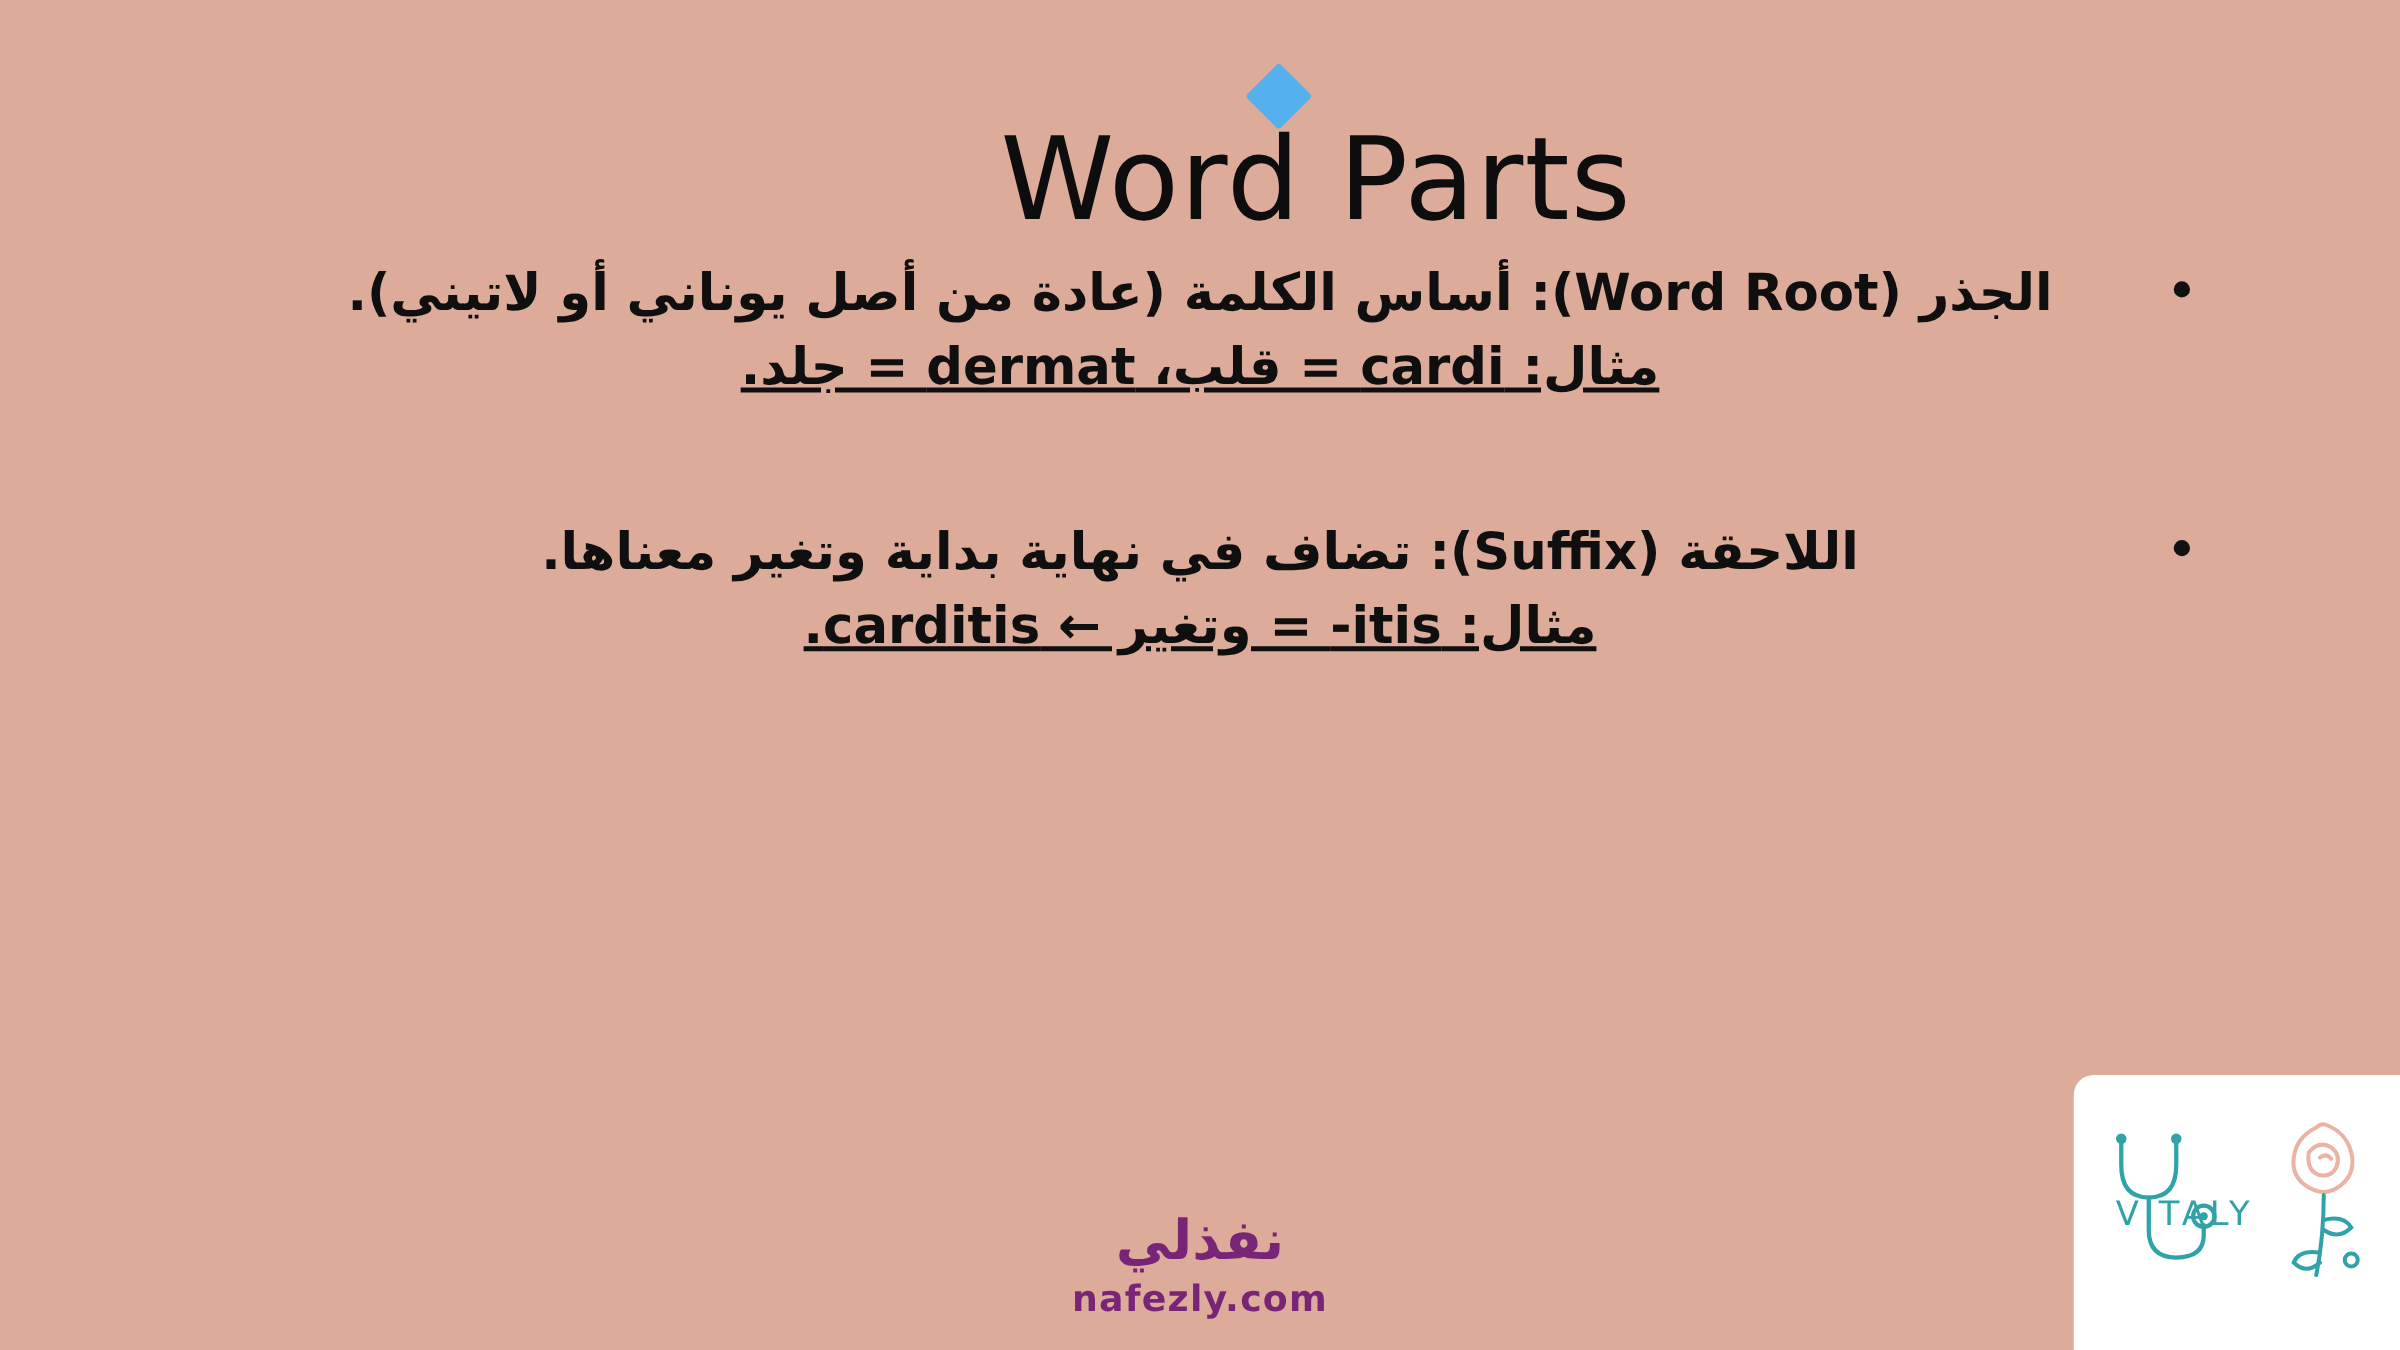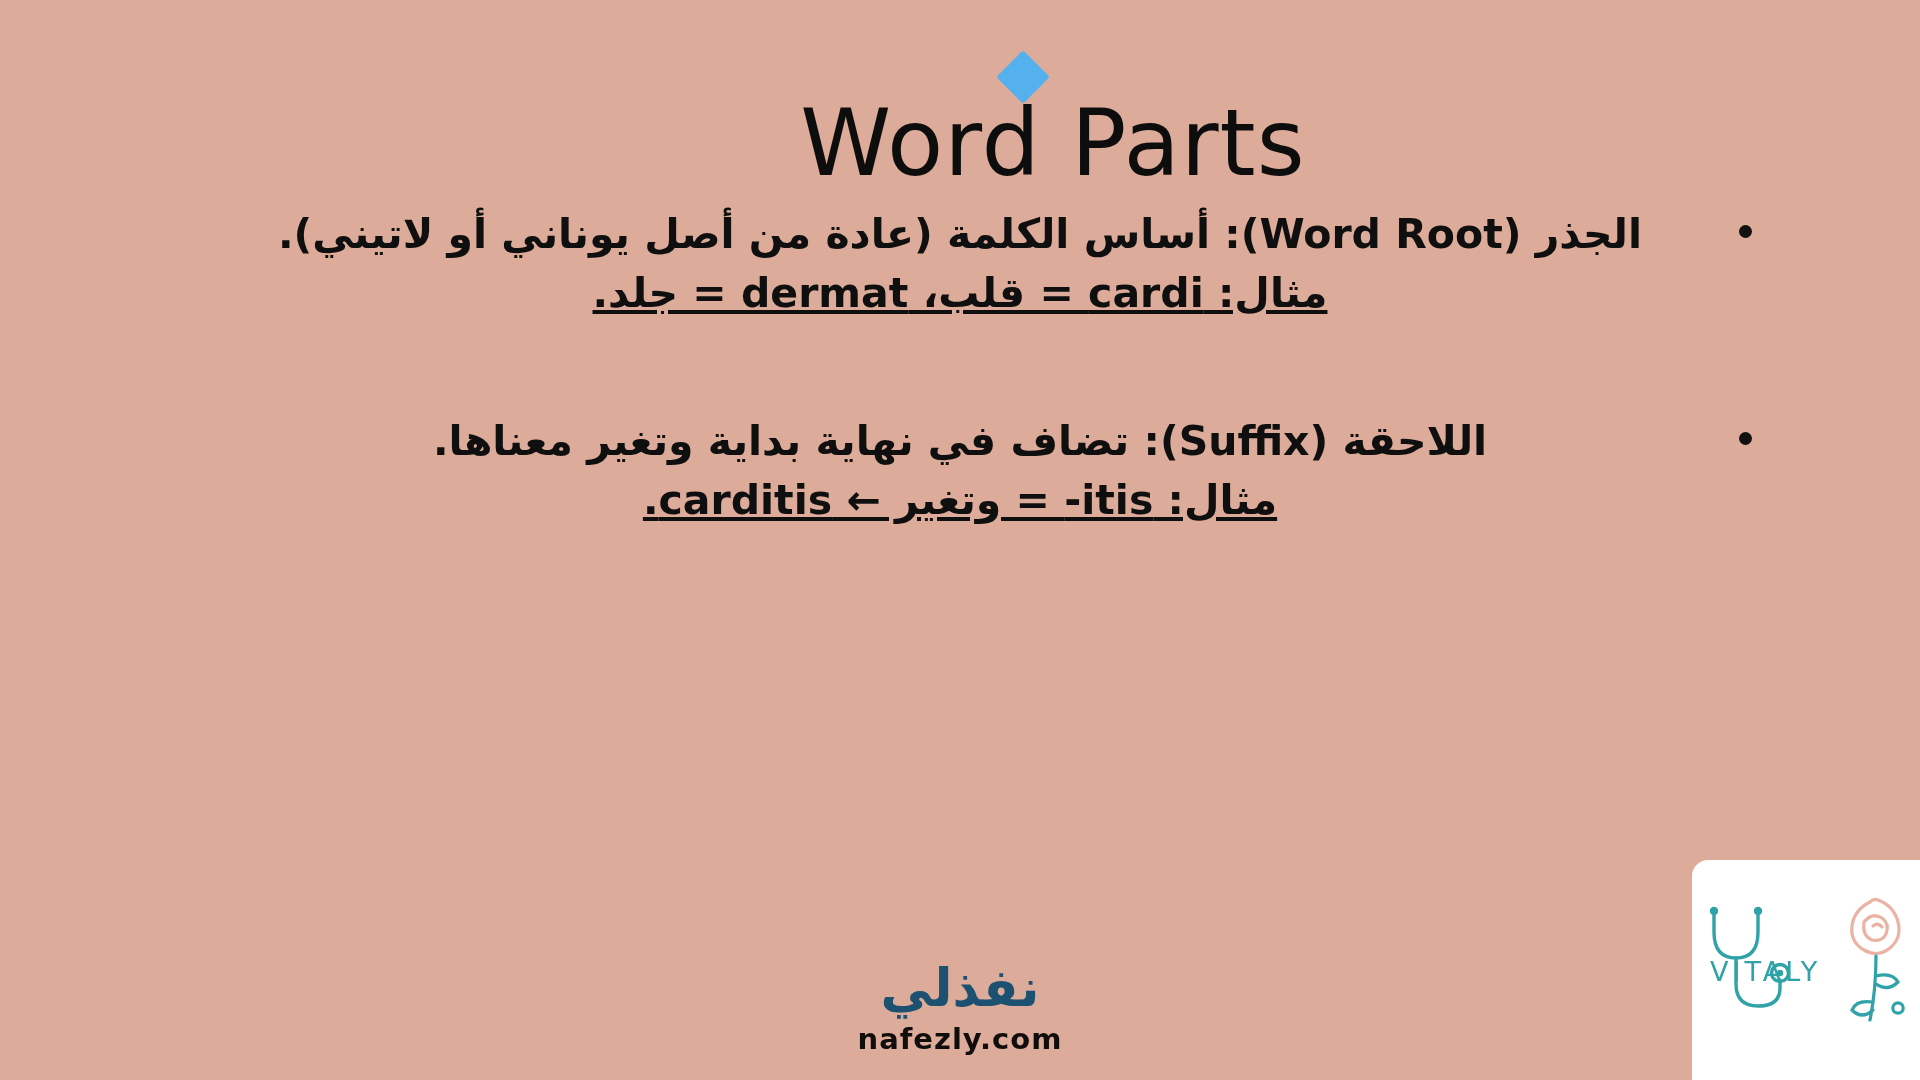--- a/index.html
+++ b/index.html
@@ -91,44 +91,44 @@
   .watermark{
     position:absolute;
     left:0;right:0;
     bottom:24px;
     text-align:center;
     direction:rtl;
     pointer-events:none;
   }
   .watermark-ar{
     display:block;
-    font-size:52px;
+    font-size:44px;
     font-weight:700;
-    color:#0c4a6e;
+    color:#701a75;
     letter-spacing:2px;
     line-height:1.05;
     opacity:.92;
   }
   .watermark-url{
     display:block;
     font-size:29px;
     font-weight:700;
-    color:#000000;
+    color:#701a75;
     letter-spacing:1px;
     direction:ltr;
     margin-top:6px;
     opacity:.92;
   }
 
   
   .logo-card{
     position:absolute;
     right:0;
     bottom:0;
-    width:228px;height:220px;
+    width:261px;height:220px;
     background:#ffffff;
     border-top-left-radius:16px;
     display:flex;
     align-items:center;
     justify-content:center;
   }
   .logo-inner{
     width:230px;height:180px;
     position:relative;
   }

